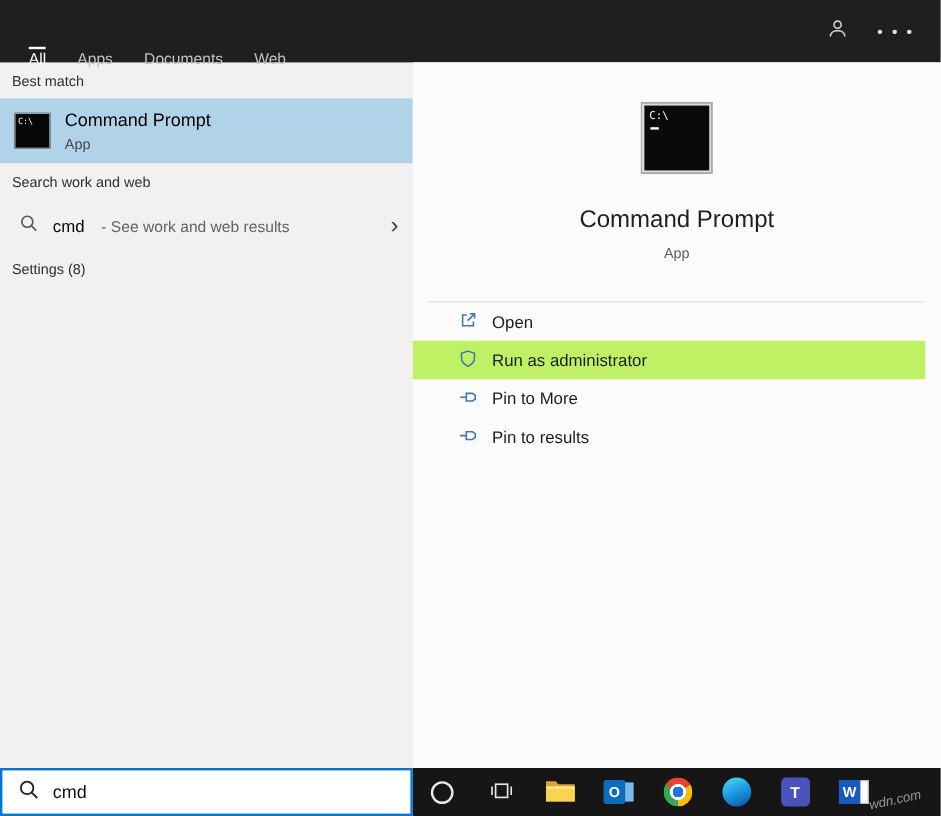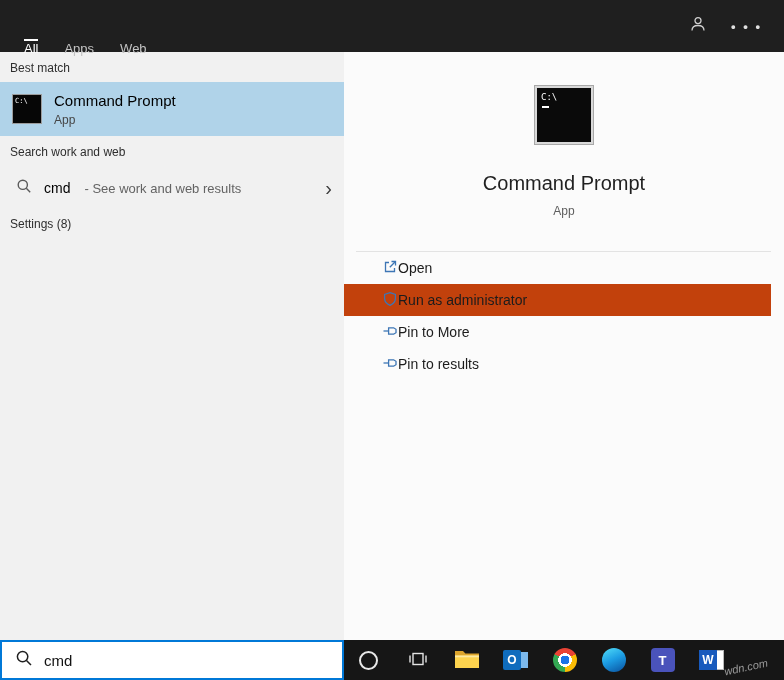--- a/index.html
+++ b/index.html
@@ -74,24 +74,24 @@
   }
   .preview-icon .cursor-block {
     position:absolute; top:18px; left:5px; width:7px; height:2px; background:#ffffff;
   }
   .preview-title { font-size:20px; font-weight:400; color:#1f1f1f; text-align:center; margin-top:28px; }
   .preview-sub { font-size:12px; color:#5f5f5f; text-align:center; margin-top:9px; }
 
   .actions { list-style:none; margin-top:33px; margin-right:13px; }
   .divider { height:1px; background:#e3e3e3; margin-left:12px; }
   .action {
-    height:32px; display:flex; align-items:center; gap:0;
+    height:32px; display:flex; align-items:center; gap:12px;
     padding-left:38px; cursor:pointer; font-size:14px; color:#1c1c1c;
   }
-  .action.highlighted { background:#c2410c; }
+  .action.highlighted { background:#bef264; }
   .action svg { flex:0 0 auto; }
 
   
   .taskbar {
     height:40px; flex:0 0 40px; background:#161616; display:flex; align-items:stretch;
     position:relative;
   }
   .search-box {
     width:344px; flex:0 0 344px; background:#ffffff; border:2px solid #0078d7;
     display:flex; align-items:center; gap:11px; padding-left:13px; cursor:text;
@@ -141,20 +141,23 @@
 
 <div class="screen">
 
   <header class="topbar">
     <nav class="tabs">
       <div class="tab active">
         <span>All</span>
       </div>
       <div class="tab">
         <span>Apps</span>
+      </div>
+      <div class="tab">
+        <span>Documents</span>
       </div>
       <div class="tab">
         <span>Web</span>
       </div>
     </nav>
     <div class="topbar-icons">
       <span>
         <svg width="18" height="18" viewBox="0 0 18 18">
           <circle cx="9" cy="5.6" r="3" fill="none" stroke="#cfcfcf" stroke-width="1.3"></circle>
           <path d="M3 15.5c0-3.3 2.7-5 6-5s6 1.7 6 5" fill="none" stroke="#cfcfcf" stroke-width="1.3"></path>

